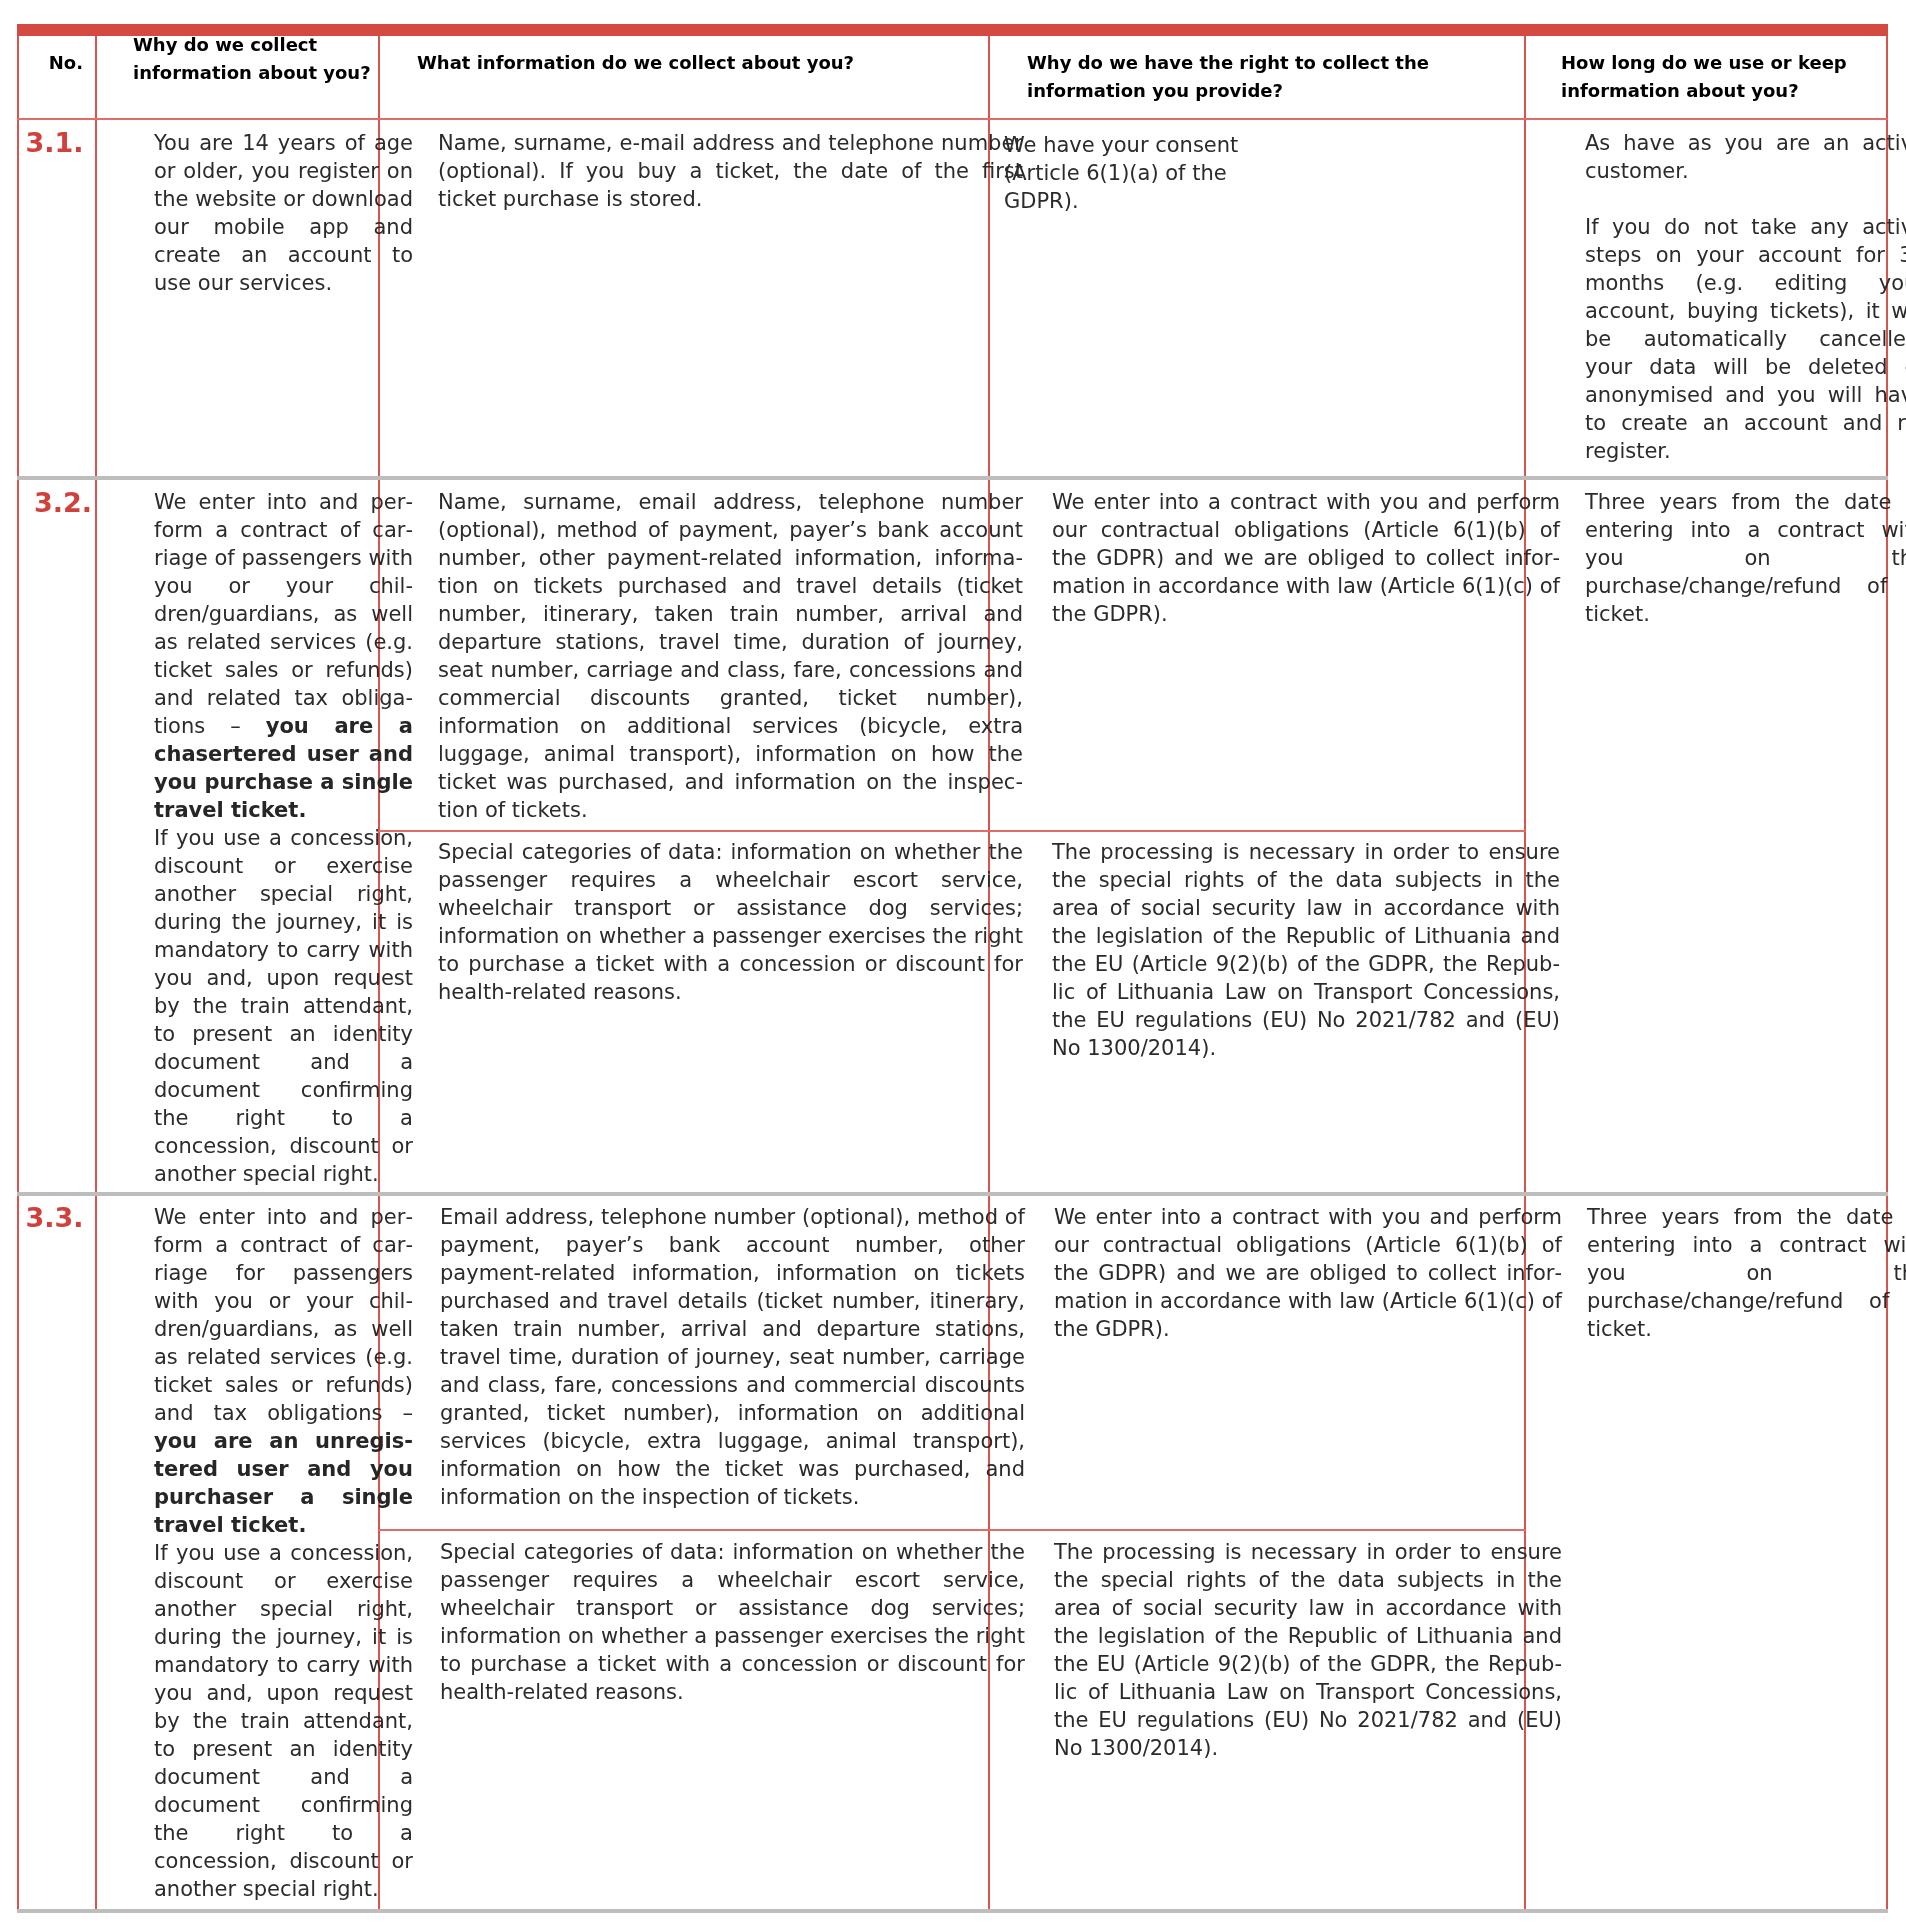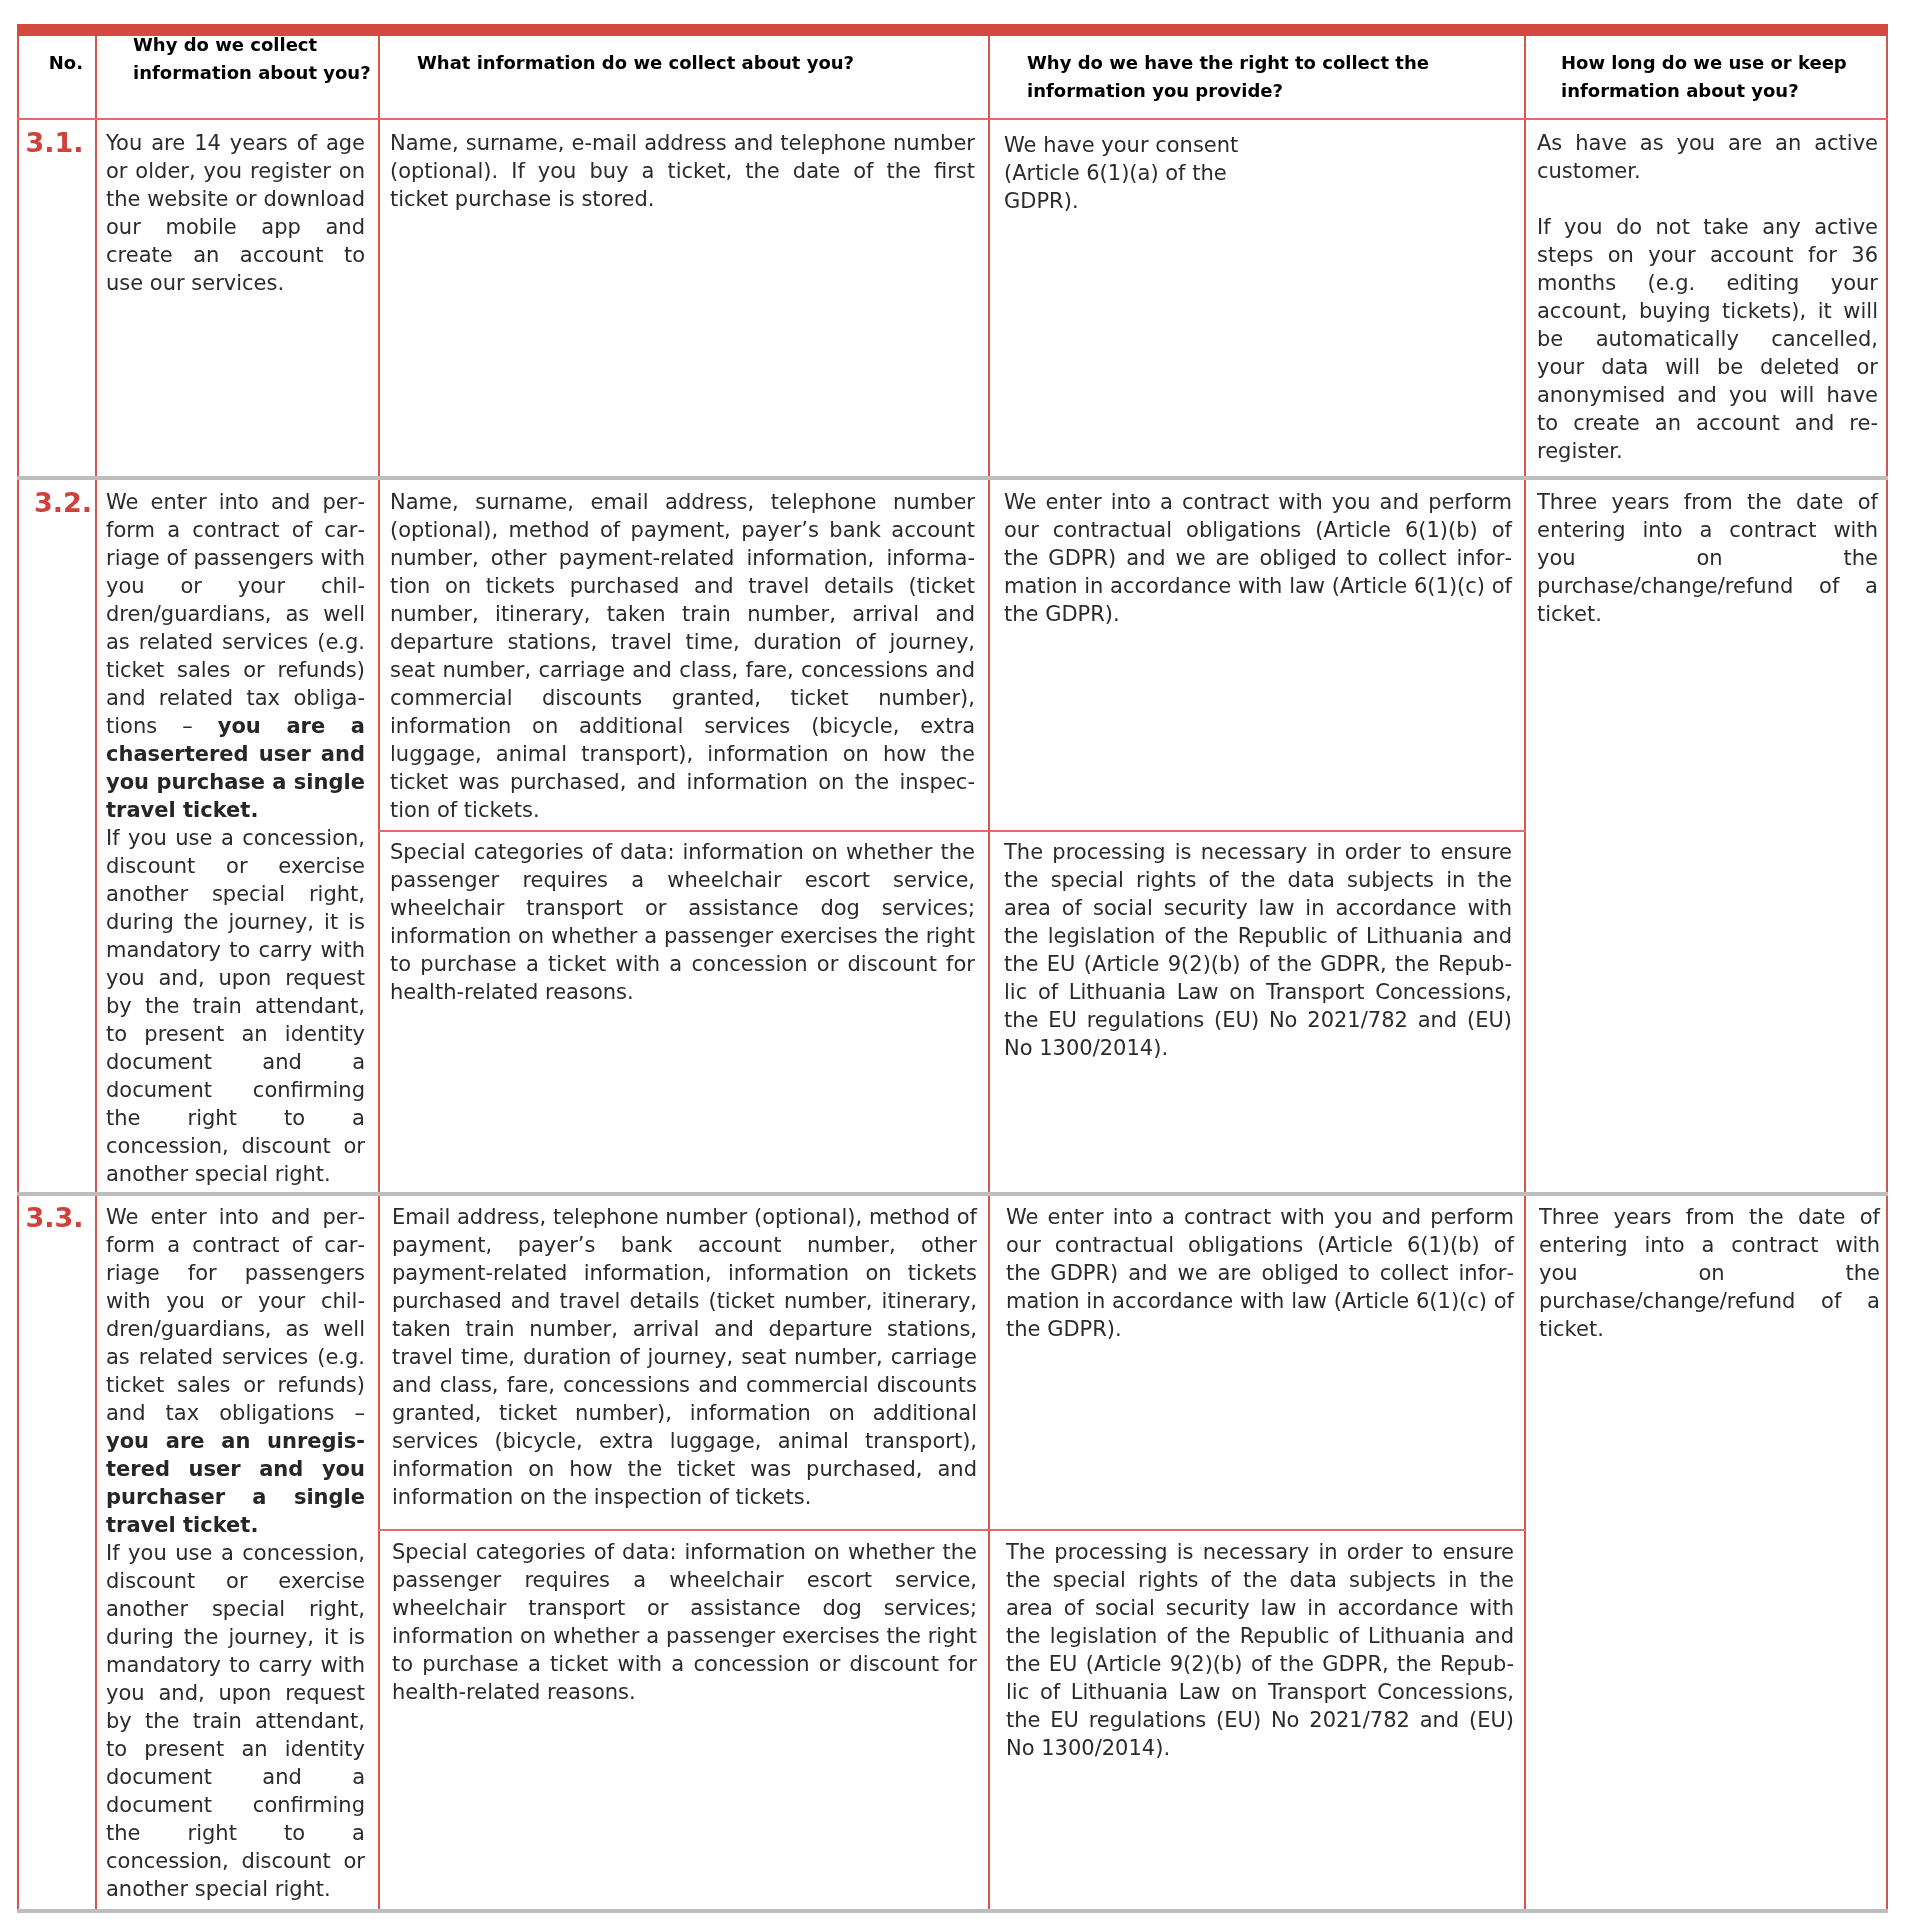--- a/index.html
+++ b/index.html
@@ -5,21 +5,21 @@
   html, body { margin: 0; padding: 0; background: #ffffff; }
   body { width: 1907px; height: 1928px; position: relative; overflow: hidden;
          font-family: "DejaVu Sans", "Liberation Sans", sans-serif; color: #2b2b2b; }
   .topbar { position: absolute; left: 17px; top: 23.5px; width: 1871px; height: 12.2px; background: #d44a42; }
   .vline { position: absolute; width: 1.9px; background: #d9534f; }
   .hline-red { position: absolute; height: 1.9px; background: #e06d68; }
   .hline-grey { position: absolute; height: 3.8px; background: #bdbdbd; }
   .cell { position: absolute; box-sizing: border-box; font-size: 21px; line-height: 28px; }
   .hdr { font-weight: bold; color: #000000; font-size: 18px; line-height: 28px; padding-left: 28px; }
   .num { font-weight: bold; color: #d0413b; font-size: 27px; line-height: 30px; }
-  .just { text-align: justify; hyphens: manual; }
+  .just { text-align: justify; hyphens: manual; margin-left: 48px; }
   .just p { margin: 0; }
   .gap { height: 28px; }
   b { font-weight: bold; color: #262626; }
 </style>
 </head>
 <body>
 
 <div class="topbar"></div>
 
 <div class="vline" style="left:17px; top:36px; height:1875px;"></div>

